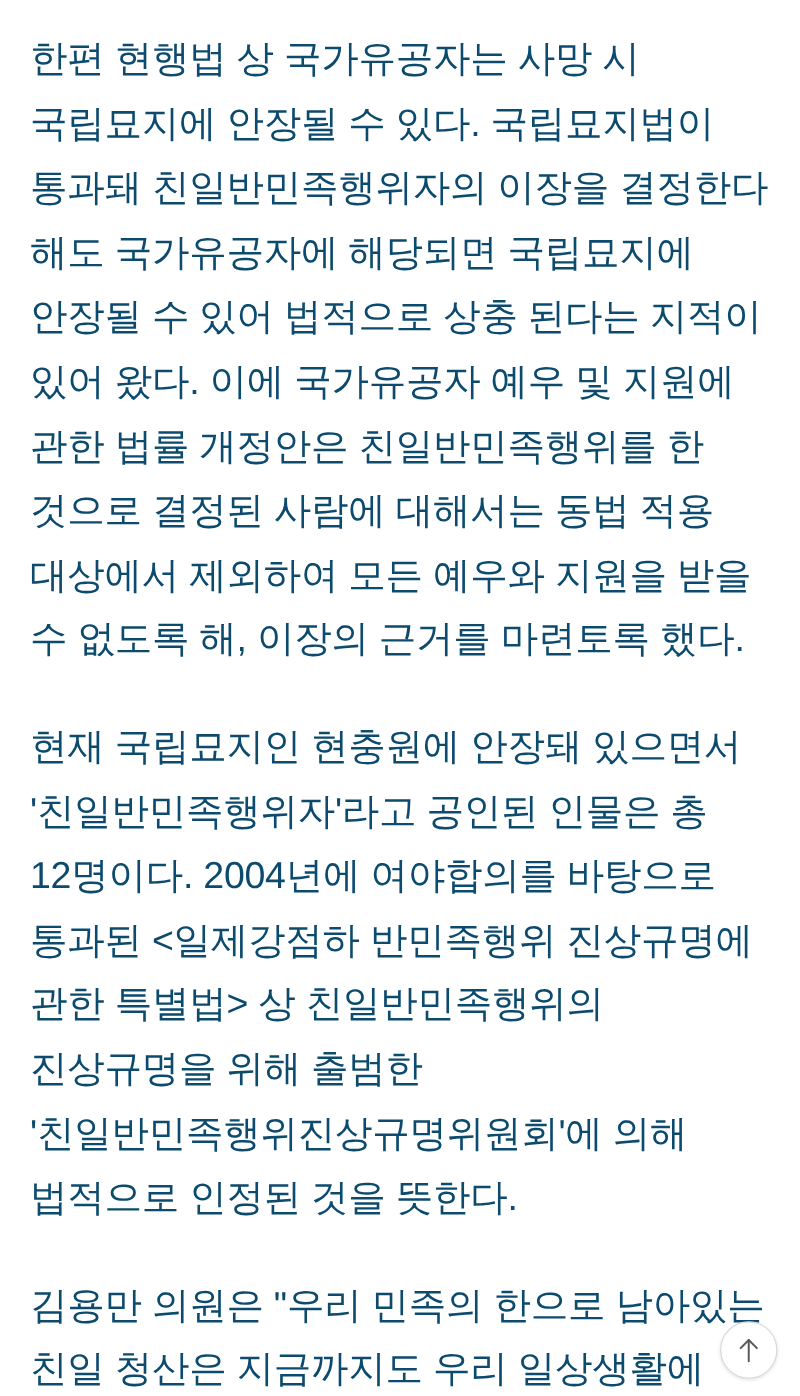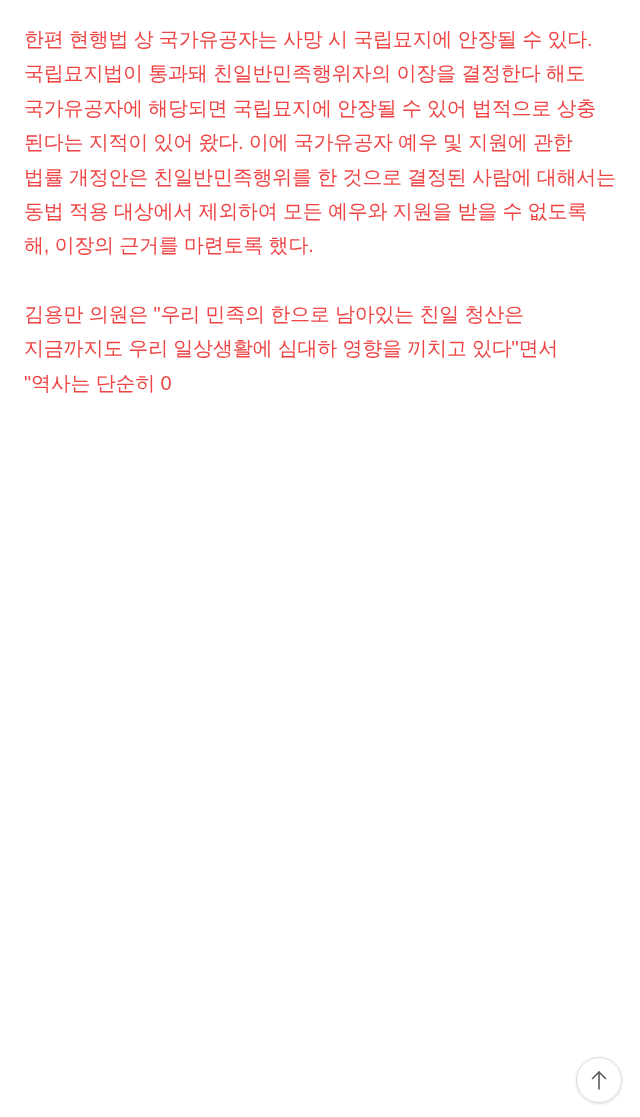--- a/index.html
+++ b/index.html
@@ -14,24 +14,24 @@
     color: #1a1a1a;
     overflow: hidden;
     position: relative;
   }
   .article {
     padding: 22px 24px 0 24px;
     box-sizing: border-box;
     width: 640px;
   }
   .para {
-    font-size: 20px;
+    font-size: 30px;
     line-height: 1.72;
     letter-spacing: -0.2px;
-    color: #ef4444;
+    color: #0c4a6e;
     margin: 0 0 34px 0;
     word-break: keep-all;
     white-space: pre-wrap;
   }
   .para:last-child {
     margin-bottom: 0;
   }
   .scroll-top-button {
     position: absolute;
     right: 18px;
@@ -49,20 +49,21 @@
   }
   .scroll-top-button svg {
     display: block;
   }
 </style>
 </head>
 <body>
 
 <div class="article">
   <p class="para">한편 현행법 상 국가유공자는 사망 시 국립묘지에 안장될 수 있다. 국립묘지법이 통과돼 친일반민족행위자의 이장을 결정한다 해도 국가유공자에 해당되면 국립묘지에 안장될 수 있어 법적으로 상충 된다는 지적이 있어 왔다. 이에 국가유공자 예우 및 지원에 관한 법률 개정안은 친일반민족행위를 한 것으로 결정된 사람에 대해서는 동법 적용 대상에서 제외하여 모든 예우와 지원을 받을 수 없도록 해, 이장의 근거를 마련토록 했다.</p>
+  <p class="para">현재 국립묘지인 현충원에 안장돼 있으면서 '친일반민족행위자'라고 공인된 인물은 총 12명이다. 2004년에 여야합의를 바탕으로 통과된 &lt;일제강점하 반민족행위 진상규명에 관한 특별법&gt; 상 친일반민족행위의 진상규명을 위해 출범한 '친일반민족행위진상규명위원회'에 의해 법적으로 인정된 것을 뜻한다.</p>
   <p class="para">김용만 의원은 "우리 민족의 한으로 남아있는 친일 청산은 지금까지도 우리 일상생활에 심대하 영향을 끼치고 있다"면서 "역사는 단순히 0</p>
 </div>
 
 <div class="scroll-top-button">
   <span>
     <svg width="22" height="24" viewBox="0 0 22 24" fill="none" xmlns="http://www.w3.org/2000/svg">
       <path d="M11 21 L11 4" stroke="#5a5a5a" stroke-width="1.6" stroke-linecap="round"></path>
       <path d="M4.5 10.5 L11 4 L17.5 10.5" stroke="#5a5a5a" stroke-width="1.6" stroke-linecap="round" stroke-linejoin="round"></path>
     </svg>
   </span>

